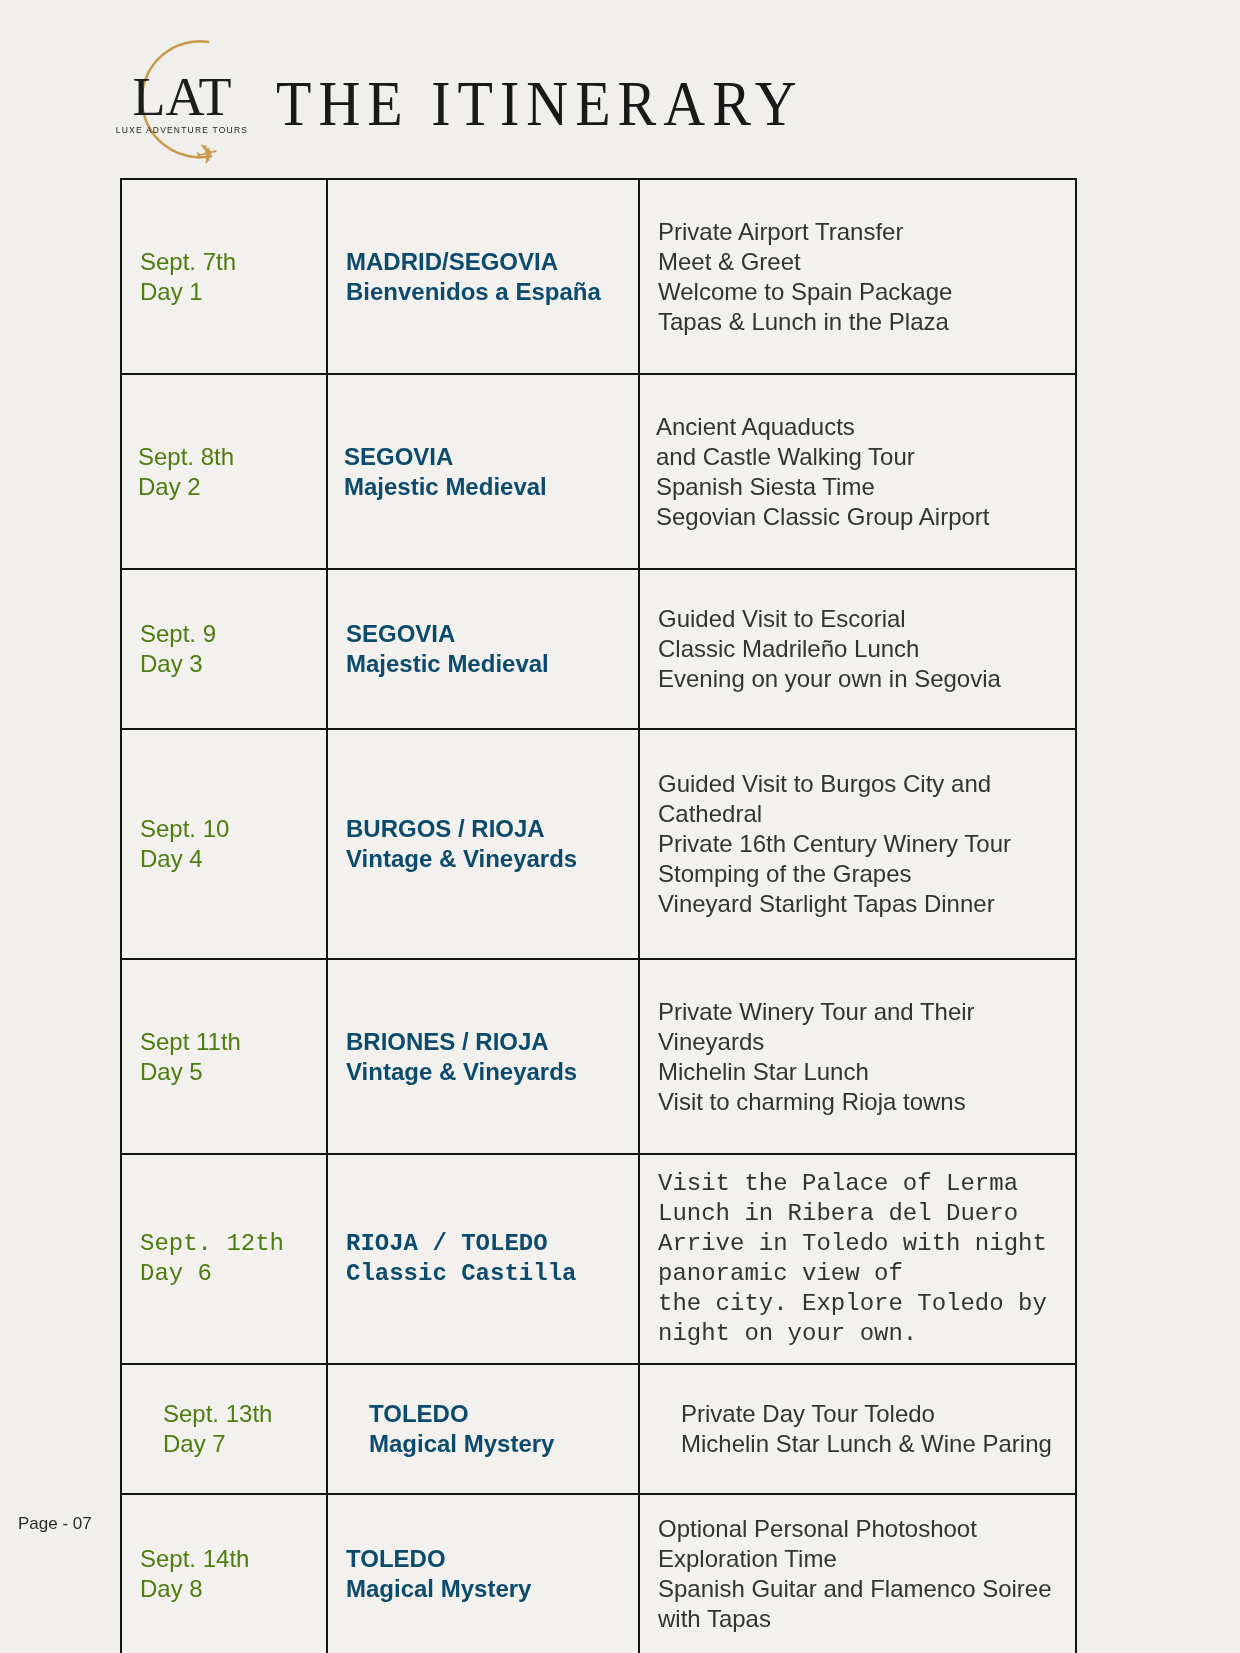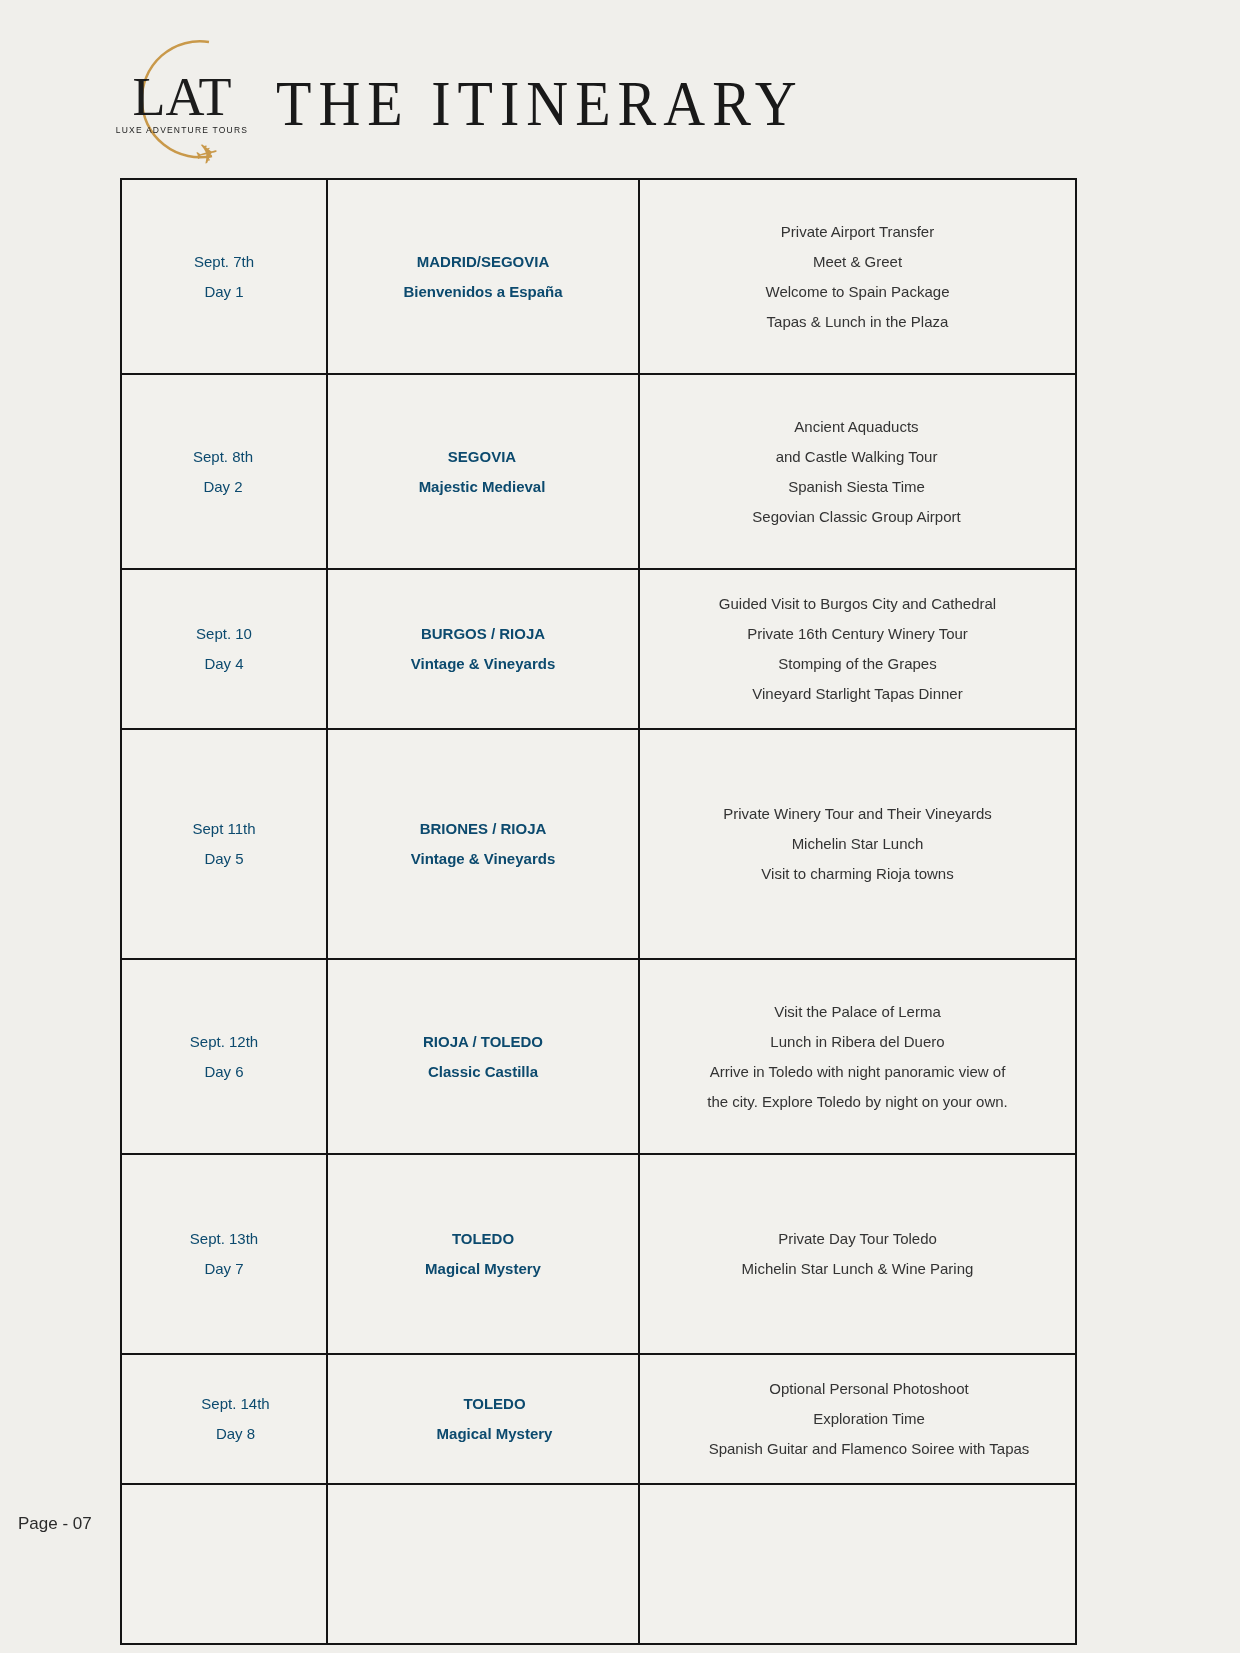--- a/index.html
+++ b/index.html
@@ -20,33 +20,33 @@
     color:#191919;transform:scaleY(1.08);transform-origin:left center;
     white-space:nowrap;
   }
   table.itinerary{
     border-collapse:collapse;table-layout:fixed;
     width:957px;margin:0 0 0 120px;
     background:#f2f1ed;
   }
   td{
     border:2px solid #141414;
-    vertical-align:middle;text-align:center;
-    font-size:15px;line-height:30px;
+    vertical-align:middle;
+    font-size:24px;line-height:30px;
     padding:14px 18px;
   }
-  td.date-cell{width:168px;color:#0c4a6e;}
+  td.date-cell{width:168px;color:#4d7c0f;}
   td.title-cell{width:274px;font-weight:700;color:#0c4a6e;}
   td.activities-cell{color:#333;}
   tr:nth-child(1) td{height:165px;}
   tr:nth-child(2) td{height:165px;padding-left:16px;}
   tr:nth-child(3) td{height:130px;}
   tr:nth-child(4) td{height:200px;}
   tr:nth-child(5) td{height:165px;}
-  tr:nth-child(6) td{height:170px;}
+  tr:nth-child(6) td{height:170px;font-family:Liberation Mono, monospace;}
   tr:nth-child(7) td{height:100px;padding-left:41px;}
   tr:nth-child(8) td{height:130px;}
   tr:nth-child(9) td{height:105px;}
   .footer{
     position:absolute;left:18px;top:1514px;
     font-size:17px;color:#2b2b2b;
   }
 </style>
 </head>
 <body>
@@ -86,20 +86,35 @@
         </td>
         <td class="title-cell">
           <div>SEGOVIA</div>
           <div>Majestic Medieval</div>
         </td>
         <td class="activities-cell">
           <div>Ancient Aquaducts</div>
           <div>and Castle Walking Tour</div>
           <div>Spanish Siesta Time</div>
           <div>Segovian Classic Group Airport</div>
+        </td>
+      </tr>
+      <tr>
+        <td class="date-cell">
+          <div>Sept. 9</div>
+          <div>Day 3</div>
+        </td>
+        <td class="title-cell">
+          <div>SEGOVIA</div>
+          <div>Majestic Medieval</div>
+        </td>
+        <td class="activities-cell">
+          <div>Guided Visit to Escorial</div>
+          <div>Classic Madrileño Lunch</div>
+          <div>Evening on your own in Segovia</div>
         </td>
       </tr>
       <tr>
         <td class="date-cell">
           <div>Sept. 10</div>
           <div>Day 4</div>
         </td>
         <td class="title-cell">
           <div>BURGOS / RIOJA</div>
           <div>Vintage &amp; Vineyards</div>

